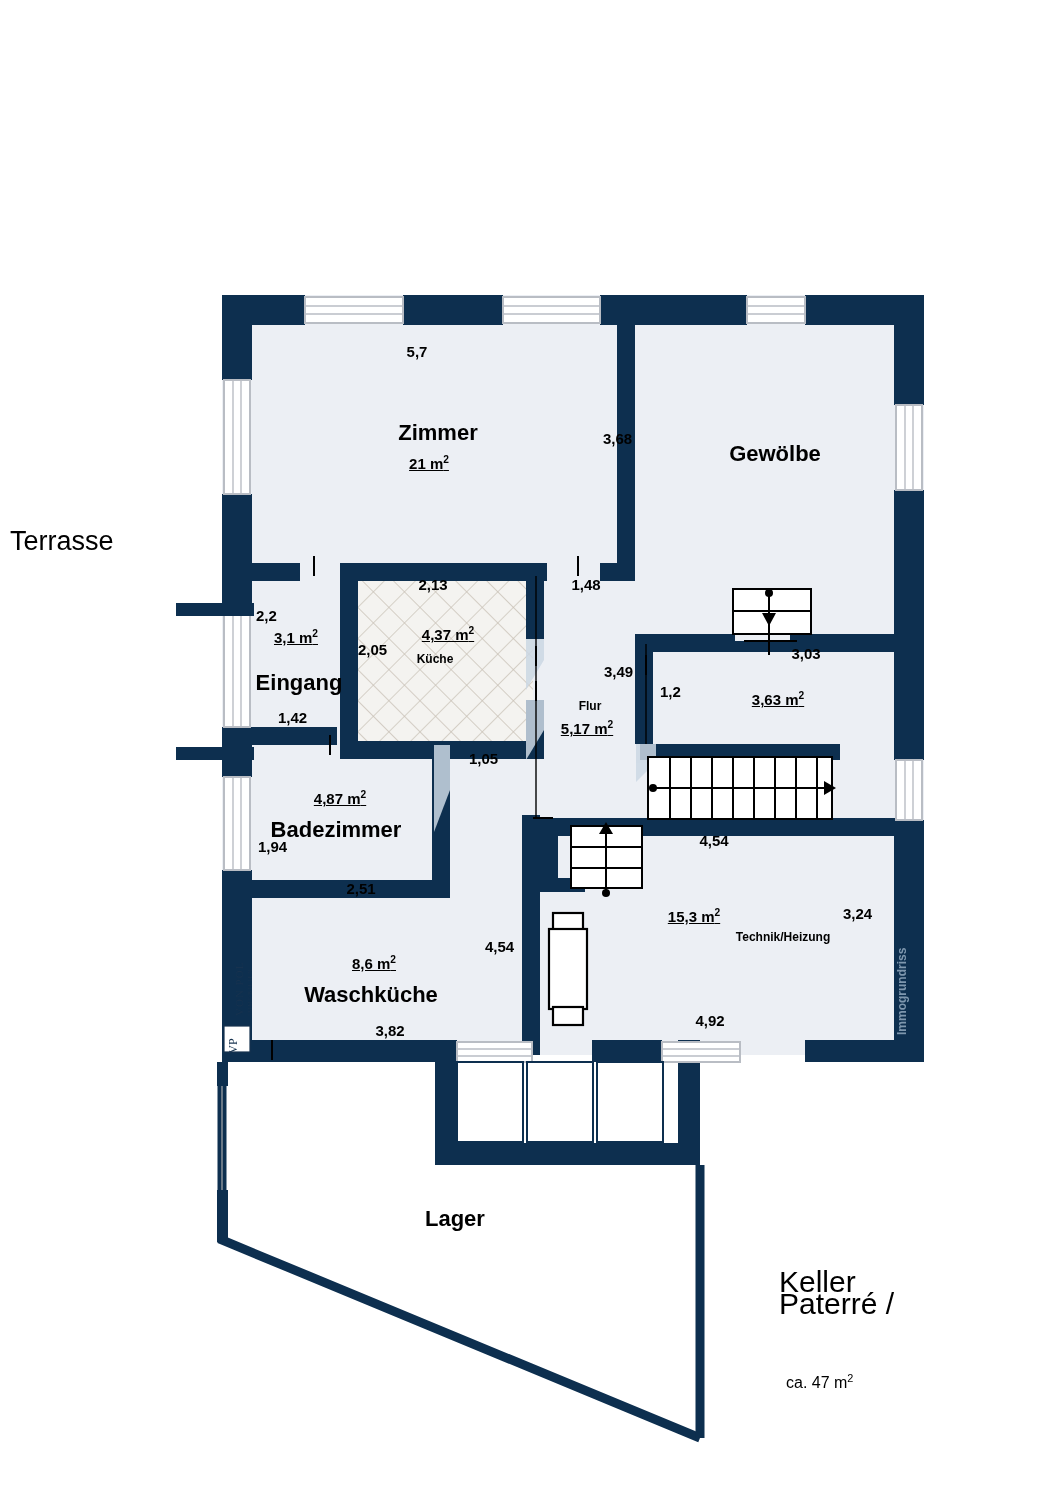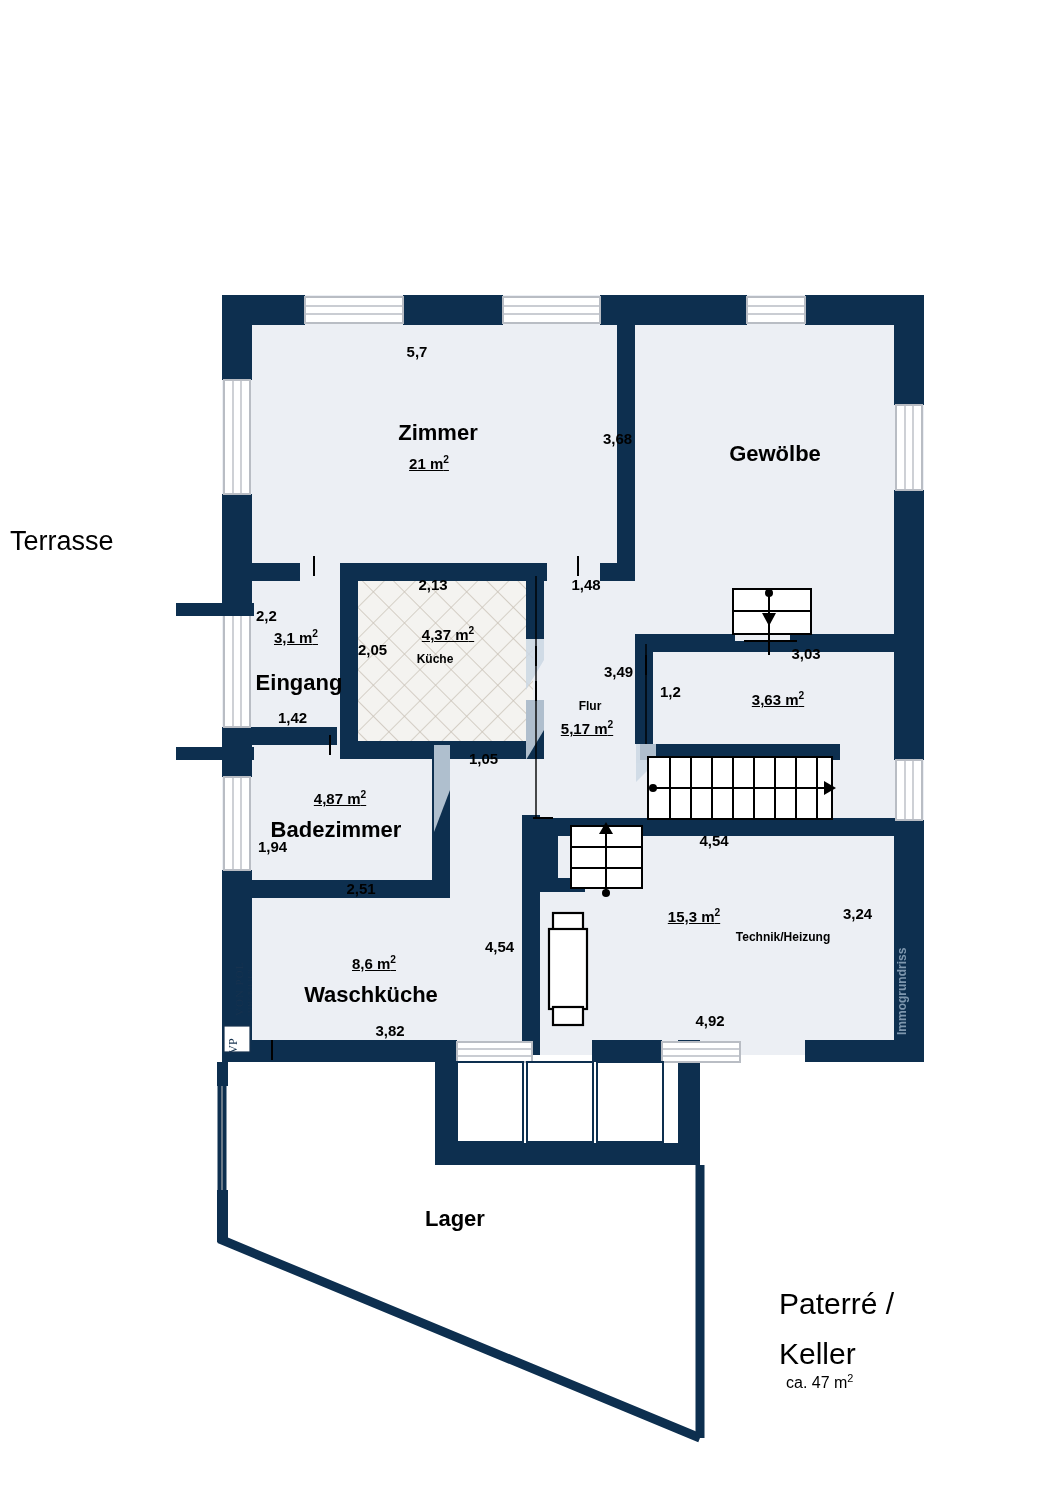--- a/index.html
+++ b/index.html
@@ -250,21 +250,21 @@
     <text x="252" y="1016" transform="rotate(-90 252 1016)" fill="#16324f" font-family="Liberation Serif, serif" font-size="5.5" letter-spacing="1.4">IMMOBILIEN</text>
     <rect x="224" y="1026" width="26" height="26" fill="#ffffff" stroke="#16324f" stroke-width="1.2"></rect>
     <text x="237" y="1046" transform="rotate(-90 237 1046)" fill="#16324f" text-anchor="middle" font-family="Liberation Serif, serif" font-size="12">VP</text>
   </g>
 </svg>
 
 <div class="lbl ext" style="left:10px;top:526px;">Terrasse</div>
 <div class="lbl room-name" style="left:425px;top:1206px;">Lager</div>
 
 <div class="lbl title-main" style="left:779px;top:1286px;">Paterré /</div>
-<div class="lbl title-main" style="left:779px;top:1336px;">Keller</div>
+<div class="lbl title-main" style="left:779px;top:1264px;">Keller</div>
 <div class="lbl title-sub" style="left:786px;top:1374px;">ca. 47 m<sup>2</sup></div>
 
 <div class="lbl room-name ctr" style="left:438px;top:420px;">Zimmer</div>
 <div class="lbl area ctr" style="left:429px;top:455px;">21 m<sup>2</sup></div>
 
 <div class="lbl room-name ctr" style="left:775px;top:441px;">Gewölbe</div>
 
 <div class="lbl area ctr" style="left:296px;top:629px;">3,1 m<sup>2</sup></div>
 <div class="lbl room-name ctr" style="left:299px;top:670px;">Eingang</div>
 

